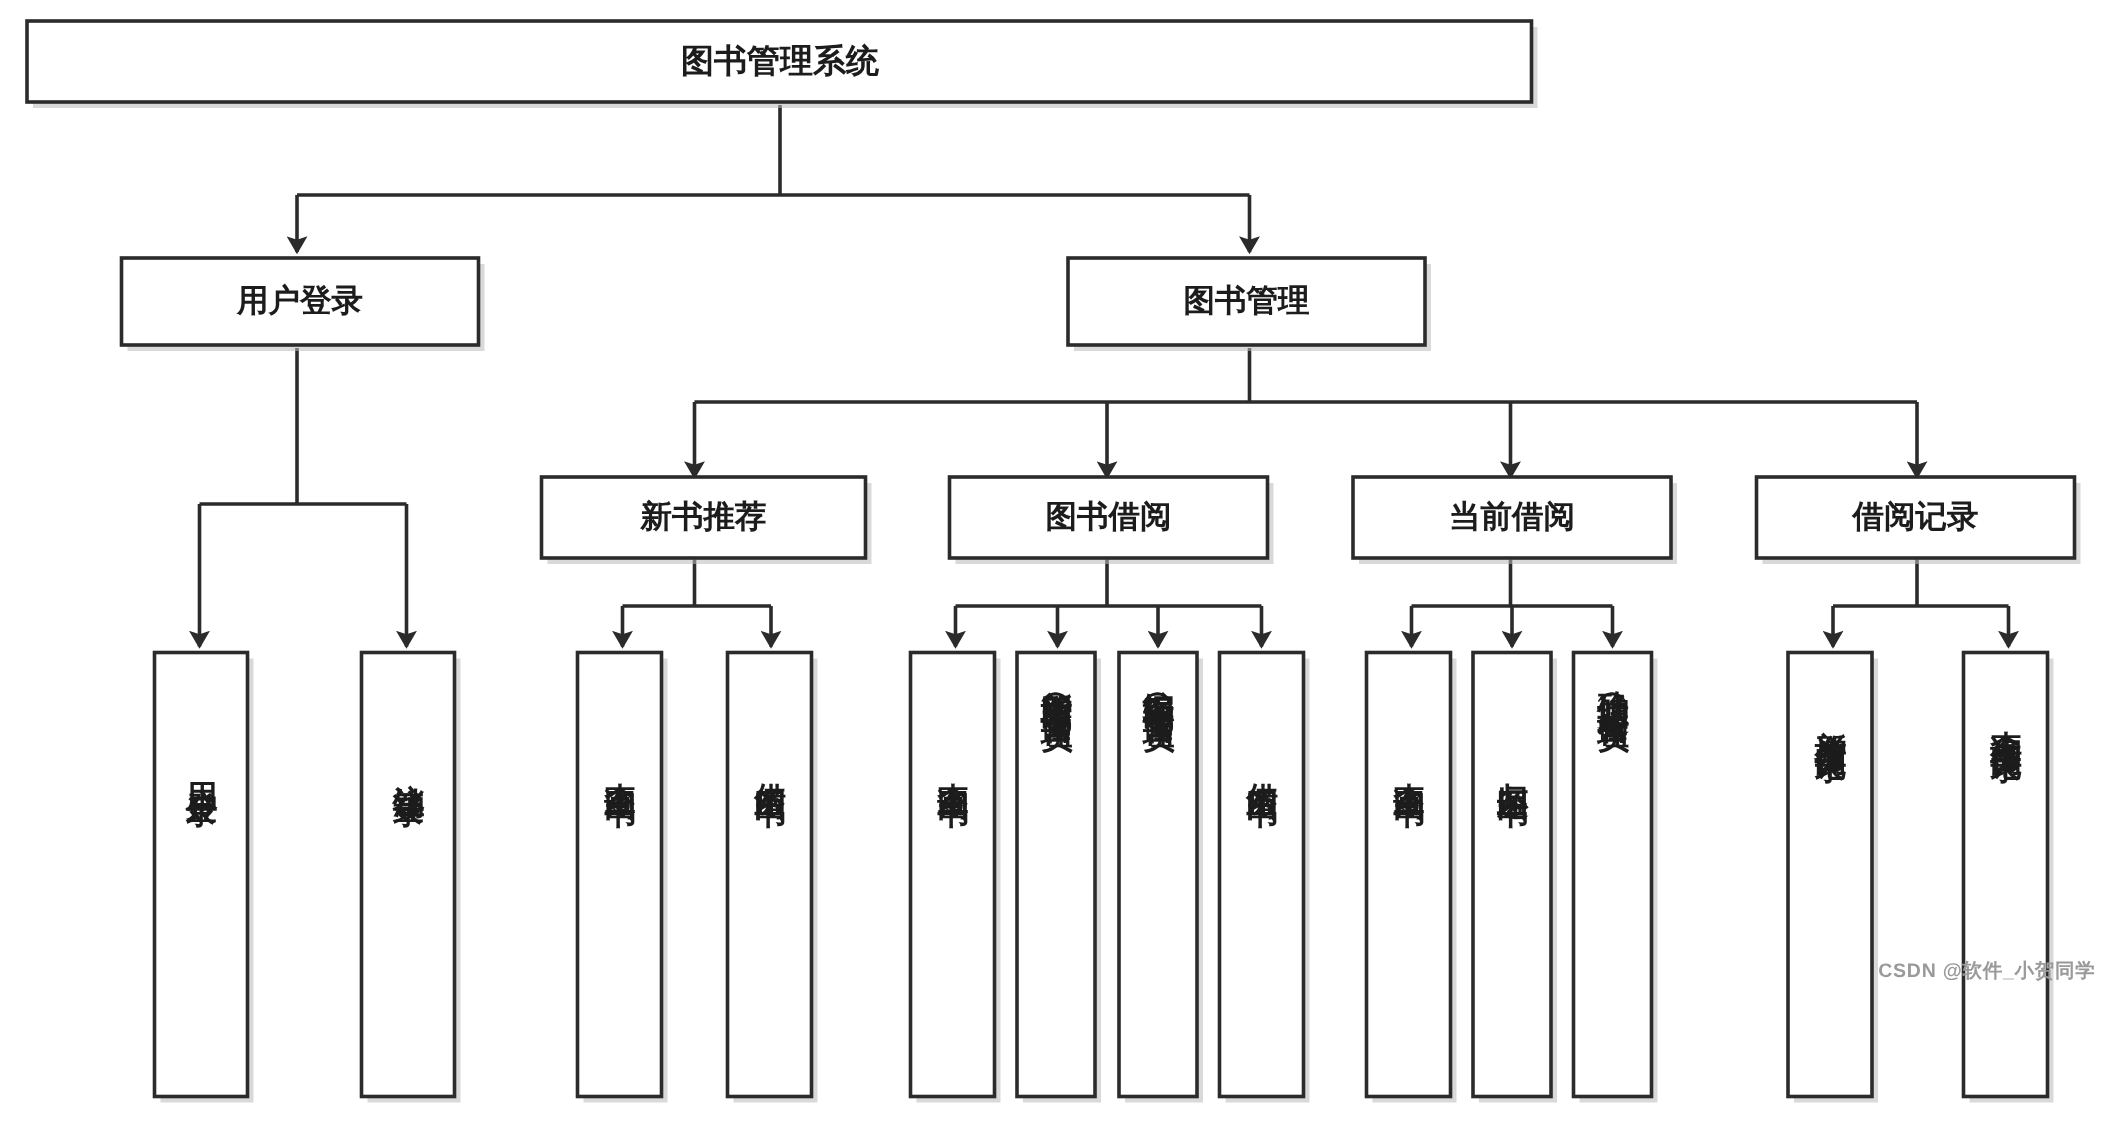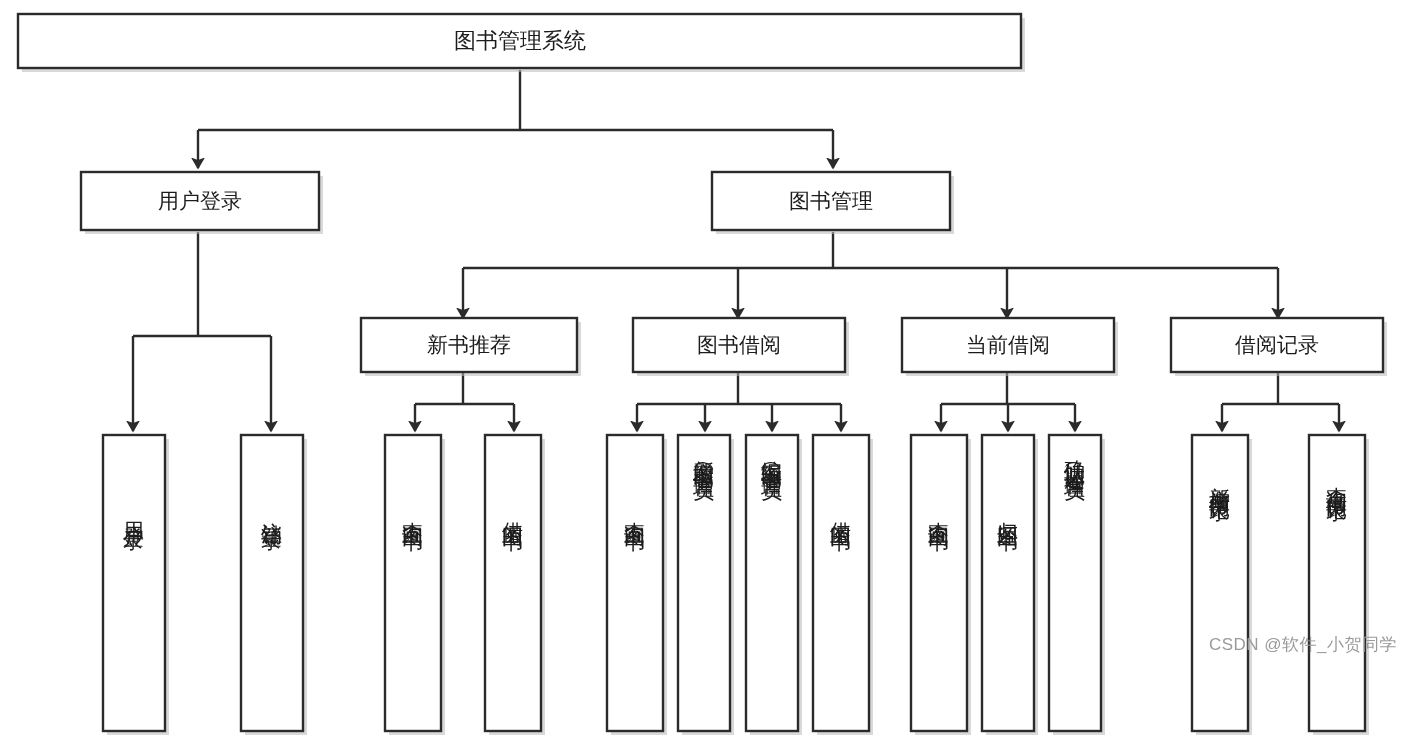--- a/index.html
+++ b/index.html
@@ -1,20 +1,20 @@
 <!DOCTYPE html>
 <html><head>
 <meta charset="utf-8">
 <style>
   html,body{margin:0;padding:0;background:#ffffff;}
   body{
     font-family:"Liberation Sans","DejaVu Sans",sans-serif;
     width:1405px;height:747px;overflow:hidden;
   }
-  #diagram-root{position:relative;width:1405px;height:662px;background:#fff;}
+  #diagram-root{position:relative;width:1405px;height:662px;background:#fff;font-weight:bold;}
   svg#tree{position:absolute;left:0;top:0;width:1405px;height:747px;display:block;}
 
   .node-box{
     fill:#ffffff;
     stroke:#2b2b2b;
     stroke-width:2.4;
   }
   .node-shadow{
     fill:#b9b9b9;
     opacity:.55;
@@ -52,21 +52,21 @@
     letter-spacing:3px;
     line-height:1;
     white-space:nowrap;
   }
 
   #watermark{
     position:absolute;
     right:8px;
     bottom:6px;
     font-family:"Liberation Sans","DejaVu Sans",sans-serif;
-    font-size:17px;
+    font-size:13px;
     color:#9a9a9a;
     letter-spacing:.5px;
     white-space:nowrap;
   }
 </style>
 </head>
 <body>
 
 <div id="diagram-root">
 

